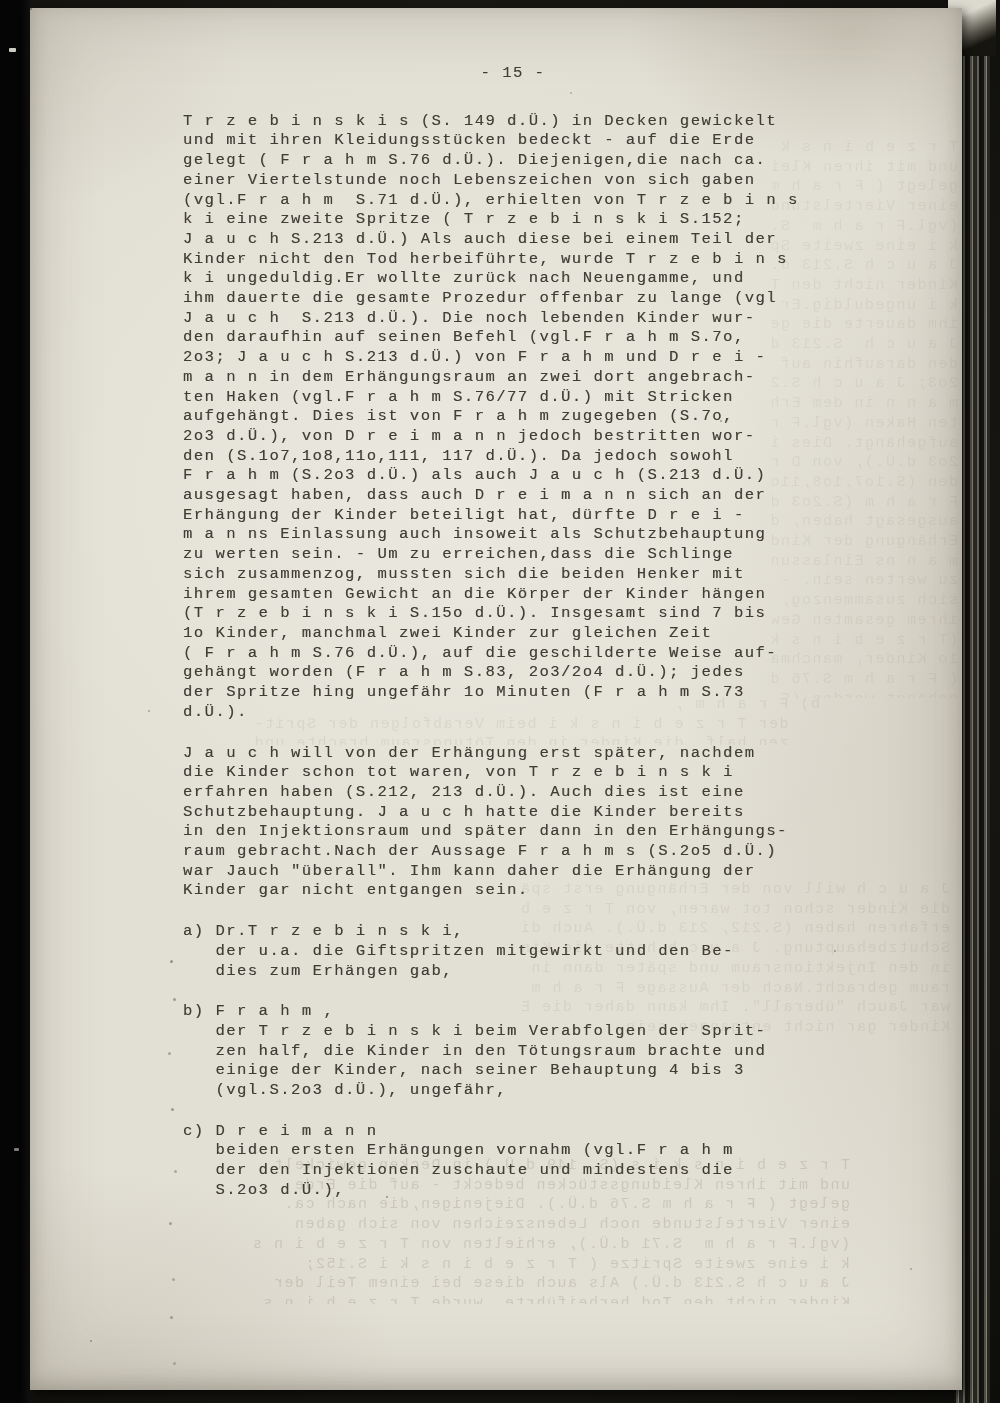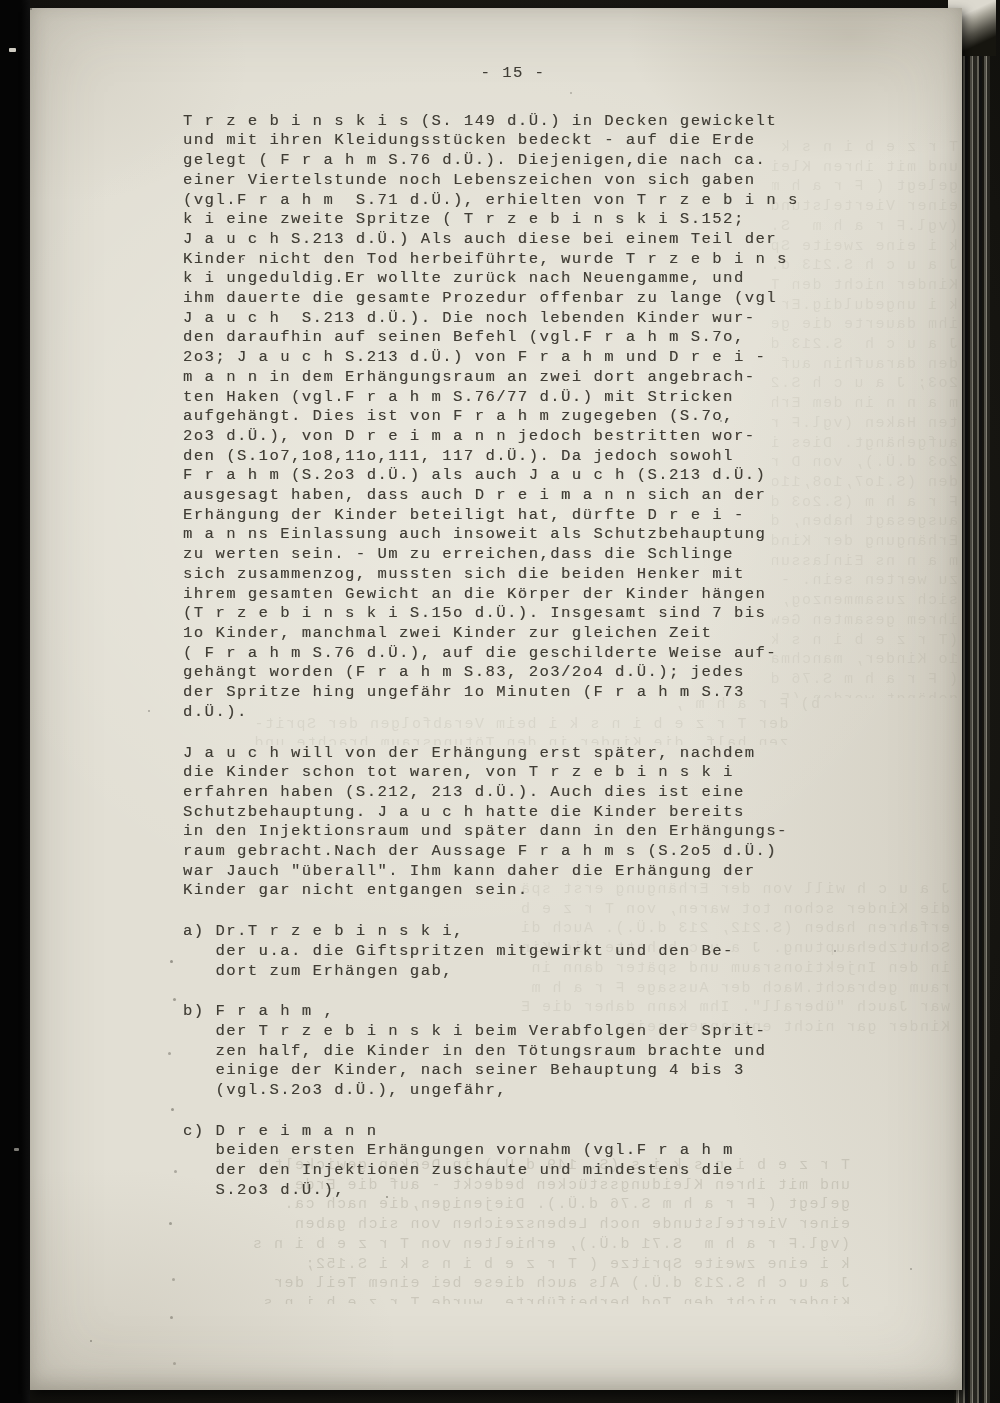--- a/index.html
+++ b/index.html
@@ -184,21 +184,21 @@
         <div class="doc-line">erfahren haben (S.212, 213 d.Ü.). Auch dies ist eine</div>
         <div class="doc-line">Schutzbehauptung. J a u c h hatte die Kinder bereits</div>
         <div class="doc-line">in den Injektionsraum und später dann in den Erhängungs-</div>
         <div class="doc-line">raum gebracht.Nach der Aussage F r a h m s (S.2o5 d.Ü.)</div>
         <div class="doc-line">war Jauch "überall". Ihm kann daher die Erhängung der</div>
         <div class="doc-line">Kinder gar nicht entgangen sein.</div>
       </div>
     <div class="doc-block">
         <div class="doc-line">a) Dr.T r z e b i n s k i,</div>
         <div class="doc-line">   der u.a. die Giftspritzen mitgewirkt und den Be-</div>
-        <div class="doc-line">   dort zum Erhängen gab,</div>
+        <div class="doc-line">   dies zum Erhängen gab,</div>
       </div>
     <div class="doc-block">
         <div class="doc-line">b) F r a h m ,</div>
         <div class="doc-line">   der T r z e b i n s k i beim Verabfolgen der Sprit-</div>
         <div class="doc-line">   zen half, die Kinder in den Tötungsraum brachte und</div>
         <div class="doc-line">   einige der Kinder, nach seiner Behauptung 4 bis 3</div>
         <div class="doc-line">   (vgl.S.2o3 d.Ü.), ungefähr,</div>
       </div>
     <div class="doc-block">
         <div class="doc-line">c) D r e i m a n n</div>

